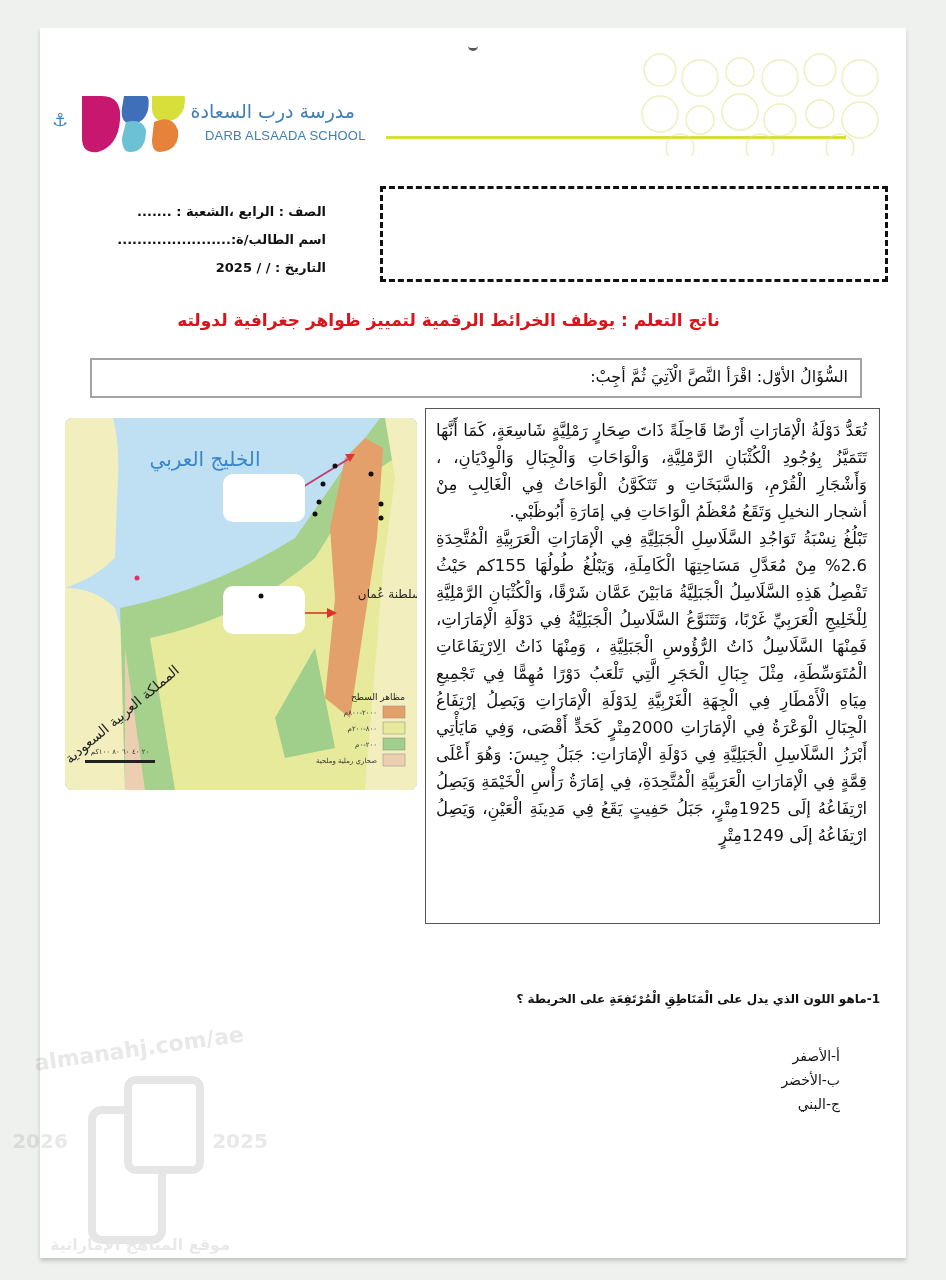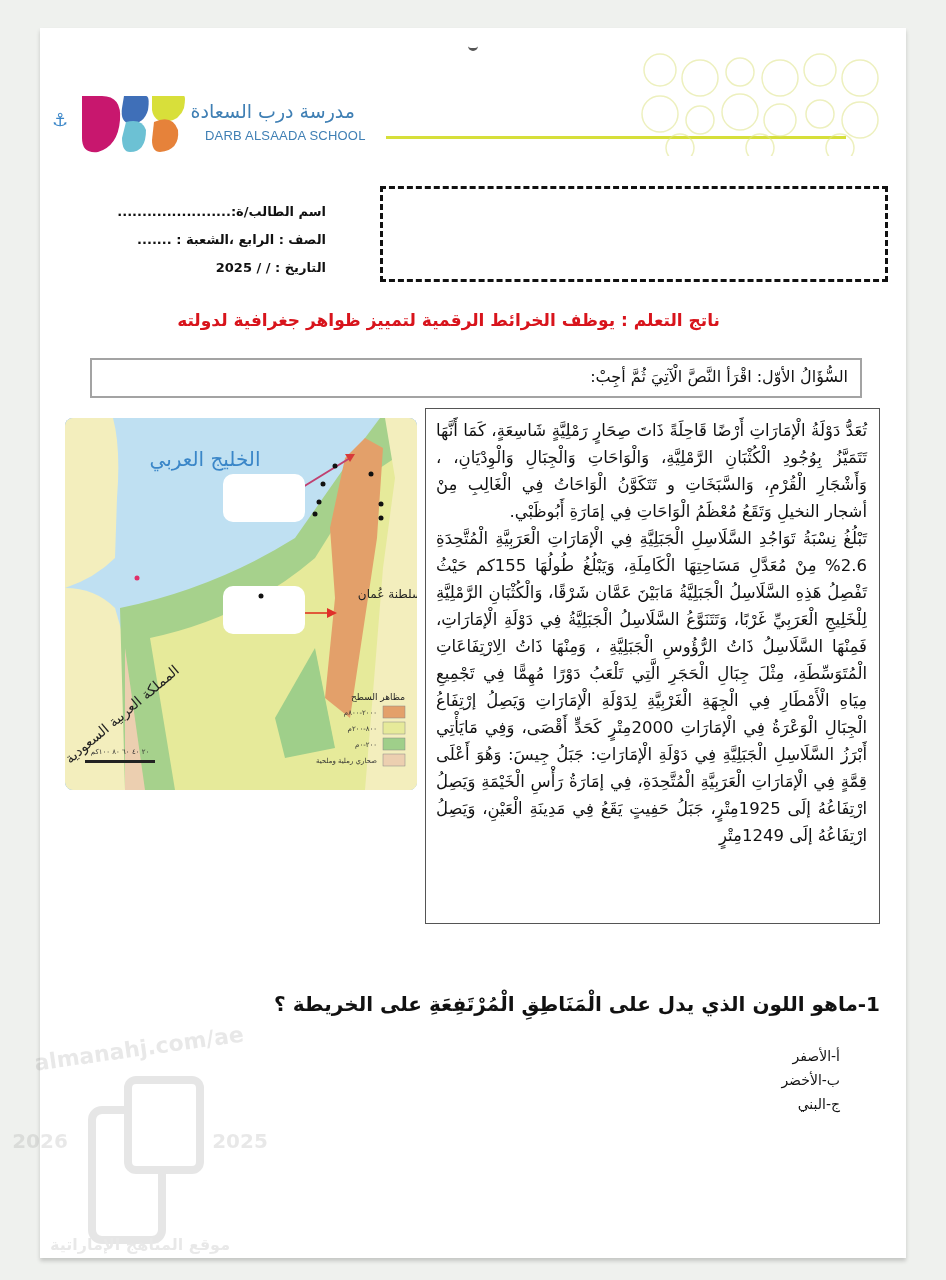--- a/index.html
+++ b/index.html
@@ -44,21 +44,21 @@
   .map svg { width: 100%; height: 100%; display: block; }
 
   
   .passage {
     position: absolute; left: 425px; top: 408px; width: 455px; height: 516px;
     border: 1.5px solid #555; direction: rtl; text-align: justify;
     padding: 8px 12px 8px 10px; font-family: "DejaVu Sans", sans-serif; font-size: 16.5px; line-height: 27px;
   }
   .passage p { margin: 0; }
 
-  .question { position: absolute; left: 380px; top: 992px; width: 500px; direction: rtl; text-align: right; font-weight: bold; font-size: 20px; white-space: nowrap; }
+  .question { position: absolute; left: 380px; top: 992px; width: 500px; direction: rtl; text-align: right; font-weight: bold; font-size: 12px; white-space: nowrap; }
   .options { position: absolute; left: 700px; top: 1044px; width: 140px; direction: rtl; text-align: right; font-size: 14px; line-height: 24px; }
 
   
   .watermark { position: absolute; left: 10px; top: 1010px; width: 260px; height: 250px; opacity: 0.13; }
 </style>
 </head>
 <body>
 
 <div class="page"></div>
 <div class="top-mark"></div>
@@ -88,22 +88,22 @@
     <circle cx="150" cy="72" r="16"></circle>
       <circle cx="190" cy="66" r="14"></circle>
       <circle cx="230" cy="72" r="18"></circle>
     <circle cx="50" cy="100" r="14"></circle>
       <circle cx="130" cy="100" r="14"></circle>
       <circle cx="210" cy="100" r="14"></circle>
   </g>
 </svg>
 
 <div class="student-info">
+  <div>الصف : الرابع ،الشعبة : .......</div>
   <div>اسم الطالب/ة:.......................</div>
-  <div>الصف : الرابع ،الشعبة : .......</div>
   <div>التاريخ :      /      / 2025</div>
 </div>
 
 <div class="title-box">
 </div>
 
 <div class="outcome">ناتج التعلم : يوظف الخرائط الرقمية لتمييز ظواهر جغرافية لدولته</div>
 
 <div class="q-box">السُّؤَالُ الأوّل: اقْرَأ النَّصَّ الْآتِيَ ثُمَّ أجِبْ:</div>
 

